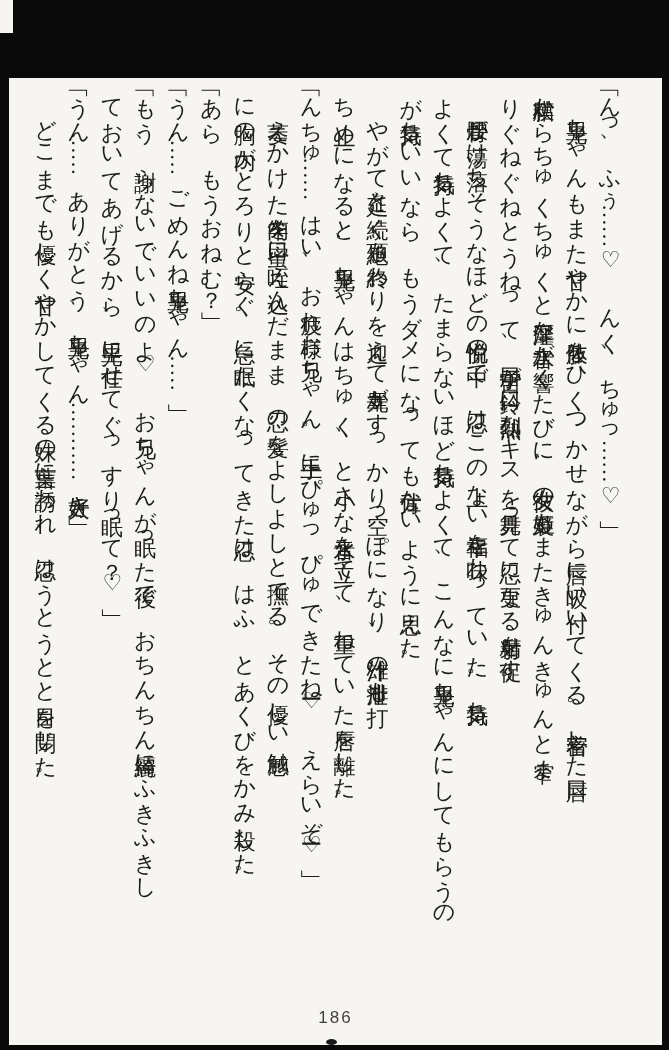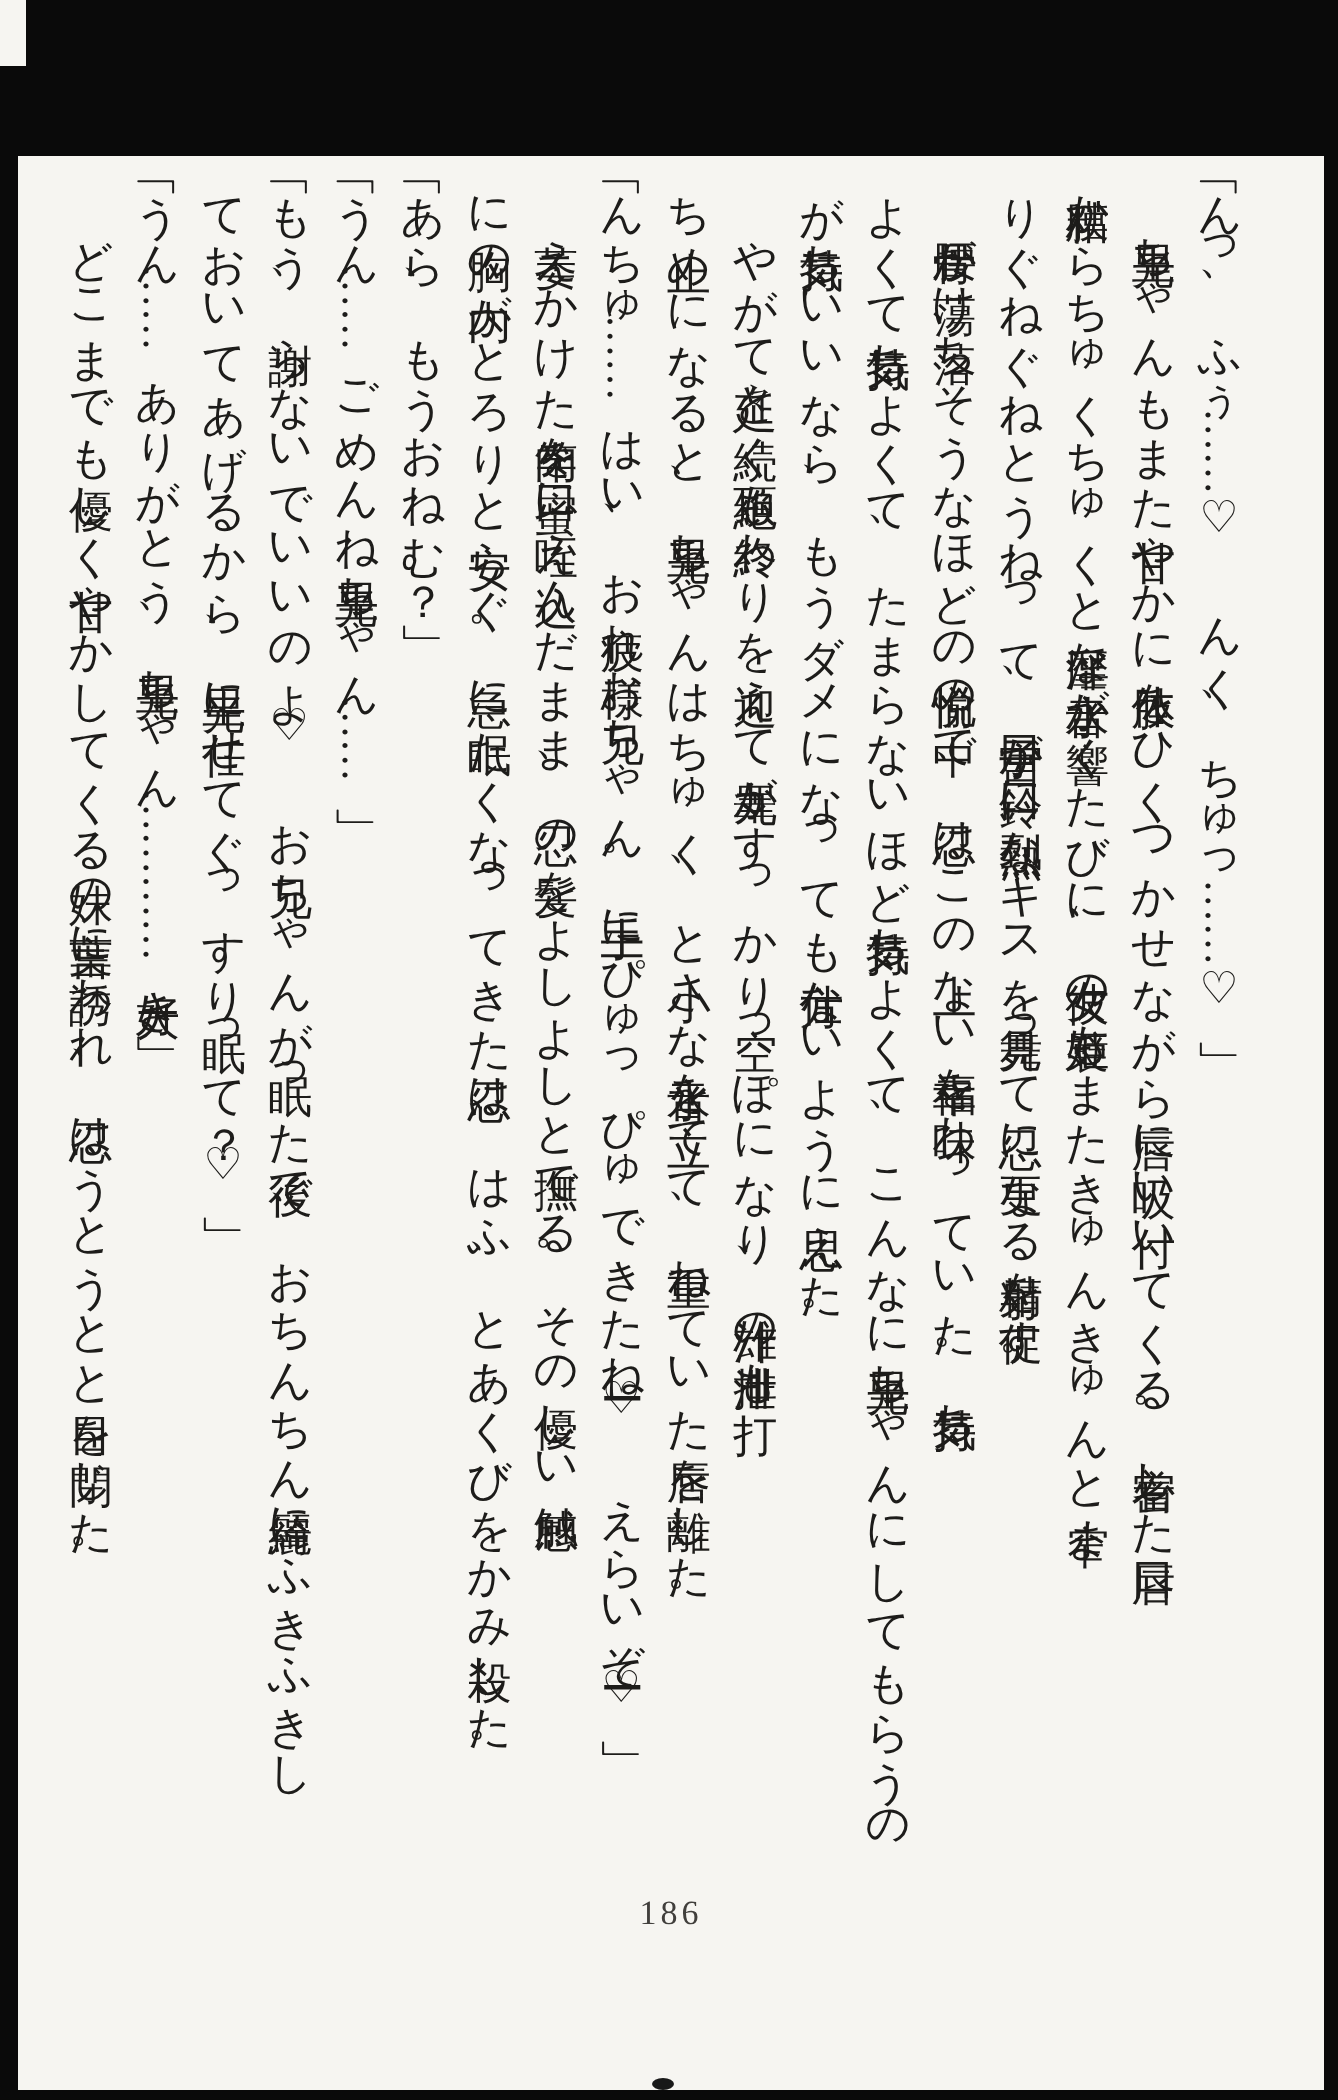--- a/index.html
+++ b/index.html
@@ -46,26 +46,26 @@
     letter-spacing: -0.4px;
     color: #1d1c1a;
   }
   .tline {
     white-space: pre;
   }
   .page-number {
     position: absolute;
     left: 0;
     right: 0;
-    top: 869px;
+    top: 930px;
     text-align: center;
     font-size: 17px;
     letter-spacing: 2px;
     color: #413f3c;
-    font-family: Liberation Serif, serif;
+    font-family: Liberation Sans, sans-serif;
   }
   .ink-dot {
     position: absolute;
     left: 317px;
     top: 961px;
     width: 11px;
     height: 6px;
     background: #181818;
     border-radius: 50%;
   }

